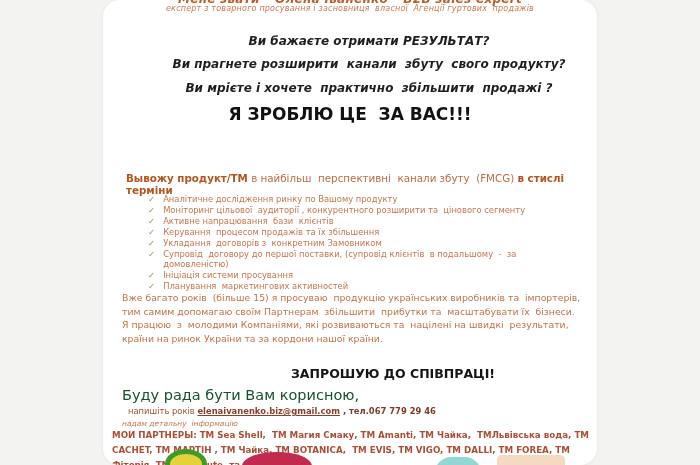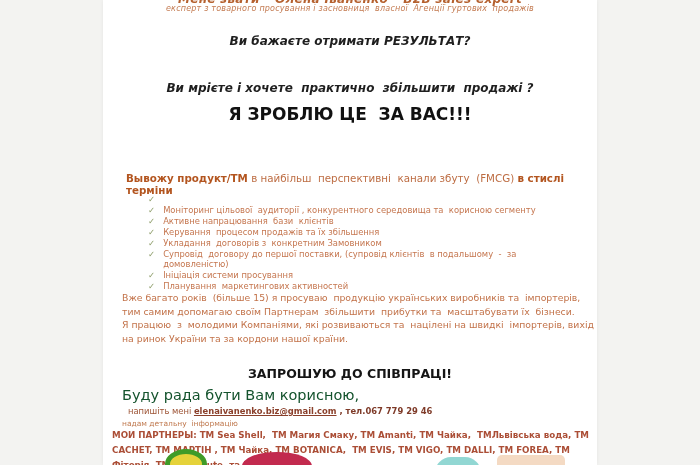--- a/index.html
+++ b/index.html
@@ -7,57 +7,58 @@
   body {
     background:#f3f3f1;
     font-family:"DejaVu Sans", "Liberation Sans", sans-serif;
     position:relative;
     overflow:hidden;
   }
   .page {
     position:absolute; left:103px; top:0; width:494px; height:465px;
     background:#ffffff; overflow:hidden;
     box-shadow:0 0 4px rgba(0,0,0,0.06);
+    border-radius:17px;
   }
   .abs { position:absolute; }
   .center { width:100%; text-align:center; }
   .pre { white-space:pre-wrap; }
 
   .header-clipped {
     top:-8px; color:#b5612f; font-weight:bold; font-style:italic;
     font-size:12px; letter-spacing:0.3px;
   }
   .subtitle {
     top:4px; color:#c47c53; font-style:italic; font-size:8px; letter-spacing:0.2px;
   }
-  .question { color:#1f1f1f; font-weight:bold; font-style:italic; font-size:12px; }
+  .question { color:#1f1f1f; font-weight:bold; font-style:italic; font-size:12px;margin-left:19px; }
   .q1 { top:34px; } .q2 { top:57px; } .q3 { top:81px;text-align:center; }
   .promise { top:104px; color:#111; font-weight:bold; font-size:17px; }
   .pitch {
     top:127px; left:23px; width:458px;
     color:#c96e3f; font-weight:bold; font-style:italic;
     font-size:11.8px; line-height:21px;
   }
   .services-heading { top:172px; left:23px; width:460px; font-size:10.3px; color:#bd6c42; }
   .services-heading b { color:#b3551f; }
   .service-list { top:194px; left:45px; width:430px; }
   .service-item { font-size:8.4px; line-height:10.9px; color:#c5764f; display:flex; }
   .check { color:#8f9e6b; font-size:8.5px; margin-right:8px; flex:0 0 auto; }
   .experience {
     top:291px; left:19px; width:472px;
     color:#c27249; font-size:9.3px; line-height:13.5px;
   }
-  .invite { top:366px; color:#151515; font-weight:bold; font-size:12.5px; }
+  .invite { top:366px; color:#151515; font-weight:bold; font-size:12.5px;margin-left:43px; }
   .closing { top:387px; left:19px; color:#14532d; font-size:14.5px; }
   .contact { top:406px; left:25px; font-size:8.4px; color:#9c5233; }
   .contact .email {
     color:#8a3f2a; font-weight:bold; text-decoration:underline; cursor:pointer;
   }
   .contact .phone { color:#7e3a28; font-weight:bold;text-align:center; }
-  .note { top:419px; left:19px; color:#c07a50; font-size:7.5px; }
+  .note { top:419px; left:19px; color:#c07a50; font-style:italic; font-size:7.5px; }
   .partners {
     top:428px; left:9px; width:478px;
     color:#ab4e36; font-weight:bold; font-size:8.7px; line-height:15px;
   }
   
   .logo { position:absolute; }
   .logo-green {
     left:62px; top:449px; width:42px; height:30px; border-radius:50%;
     background:#e5d23a; border:5px solid #3f9b28;
   }
@@ -77,34 +78,36 @@
 </head>
 <body>
 
 <div class="page">
 
   <div class="abs center header-clipped pre">Мене звати – Олена Іваненко – B2B sales expert</div>
 
   <div class="abs center subtitle pre">експерт з товарного просування і засновниця  власної  Агенції гуртових  продажів</div>
 
   <div class="abs center question q1 pre">Ви бажаєте отримати РЕЗУЛЬТАТ?</div>
+  <div class="abs center question q2 pre">Ви прагнете розширити  канали  збуту  свого продукту?</div>
   <div class="abs center question q3 pre">Ви мрієте і хочете  практично  збільшити  продажі ?</div>
 
   <div class="abs center promise pre">Я ЗРОБЛЮ ЦЕ  ЗА ВАС!!!</div>
 
 
   <div class="abs services-heading pre"><b>Вывожу продукт/ТМ</b><span> в найбільш  перспективні  канали збуту  (FMCG) </span><b>в стислі терміни</b></div>
 
   <div class="abs service-list">
     <div class="service-item">
         <span class="check">✓</span>
+        <span class="pre">Аналітичне дослідження ринку по Вашому продукту</span>
       </div>
     <div class="service-item">
         <span class="check">✓</span>
-        <span class="pre">Моніторинг цільової  аудиторії , конкурентного середовища та  корисною сегменту</span>
+        <span class="pre">Моніторинг цільової  аудиторії , конкурентного розширити та  цінового сегменту</span>
       </div>
     <div class="service-item">
         <span class="check">✓</span>
         <span class="pre">Активне напрацювання  бази  клієнтів</span>
       </div>
     <div class="service-item">
         <span class="check">✓</span>
         <span class="pre">Керування  процесом продажів та їх збільшення</span>
       </div>
     <div class="service-item">
@@ -120,28 +123,28 @@
         <span class="pre">Ініціація системи просування</span>
       </div>
     <div class="service-item">
         <span class="check">✓</span>
         <span class="pre">Планування  маркетингових активностей</span>
       </div>
   </div>
 
   <div class="abs experience">
     <div class="pre">Вже багато років  (більше 15) я просуваю  продукцію українських виробників та  імпортерів,  тим самим допомагаю своїм Партнерам  збільшити  прибутки та  масштабувати їх  бізнеси.</div>
-    <div class="pre">Я працюю  з  молодими Компаніями, які розвиваються та  націлені на швидкі  імпортерів, вихід на ринок України та за кордони нашої країни.</div>
+    <div class="pre">Я працюю  з  молодими Компаніями, які розвиваються та  націлені на швидкі  результати, країни на ринок України та за кордони нашої країни.</div>
   </div>
 
   <div class="abs center invite pre">ЗАПРОШУЮ ДО СПІВПРАЦІ!</div>
 
   <div class="abs closing pre">Буду рада бути Вам корисною,</div>
 
-  <div class="abs contact"><span class="pre">напишіть мені </span><span class="email">elenaivanenko.biz@gmail.com</span><span class="phone pre"> , тел.067 779 29 46</span></div>
+  <div class="abs contact"><span class="pre">напишіть років </span><span class="email">elenaivanenko.biz@gmail.com</span><span class="phone pre"> , тел.067 779 29 46</span></div>
 
   <div class="abs note pre">надам детальну  інформацію</div>
 
   <div class="abs partners pre">МОИ ПАРТНЕРЫ: ТМ Sea Shell,  ТМ Магия Смаку, ТМ Amanti, ТМ Чайка,  ТМЛьвівська вода, ТМ CACHET, ТМ МАРТІН , ТМ Чайка, ТМ BOTANICA,  ТМ EVIS, ТМ VIGO, ТМ DALLI, ТМ FOREA, ТМ Фіторія, ТМ Parachute, та ін.</div>
 
   <div class="logo logo-green"></div>
   <div class="logo logo-red"></div>
   <div class="logo logo-teal"></div>
   <div class="logo logo-tan"></div>
 

